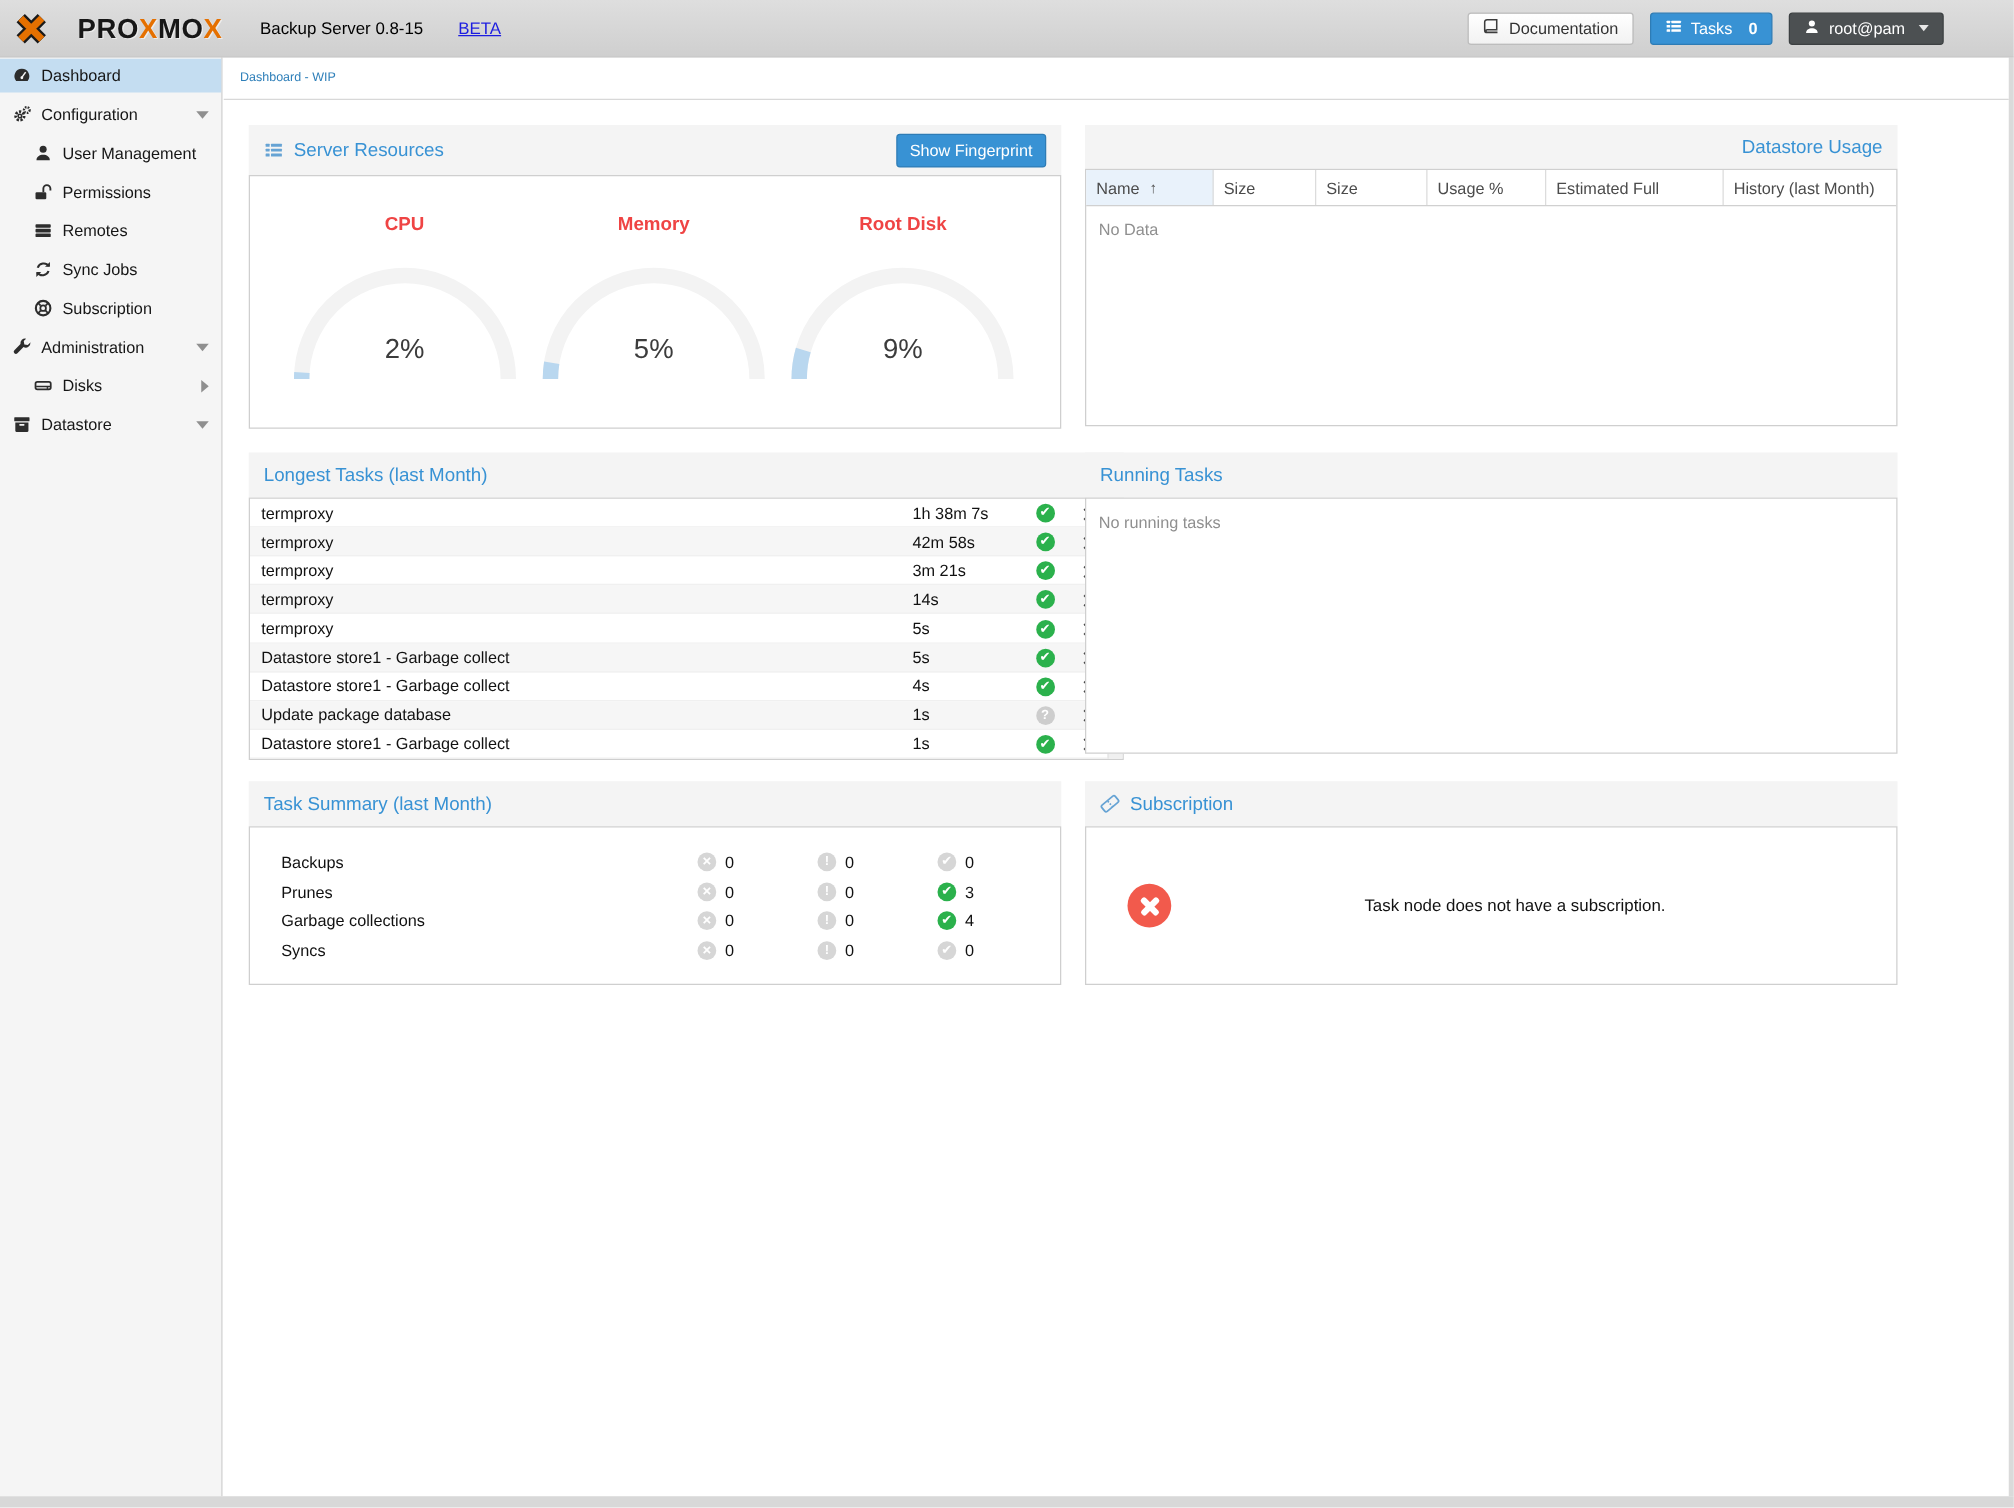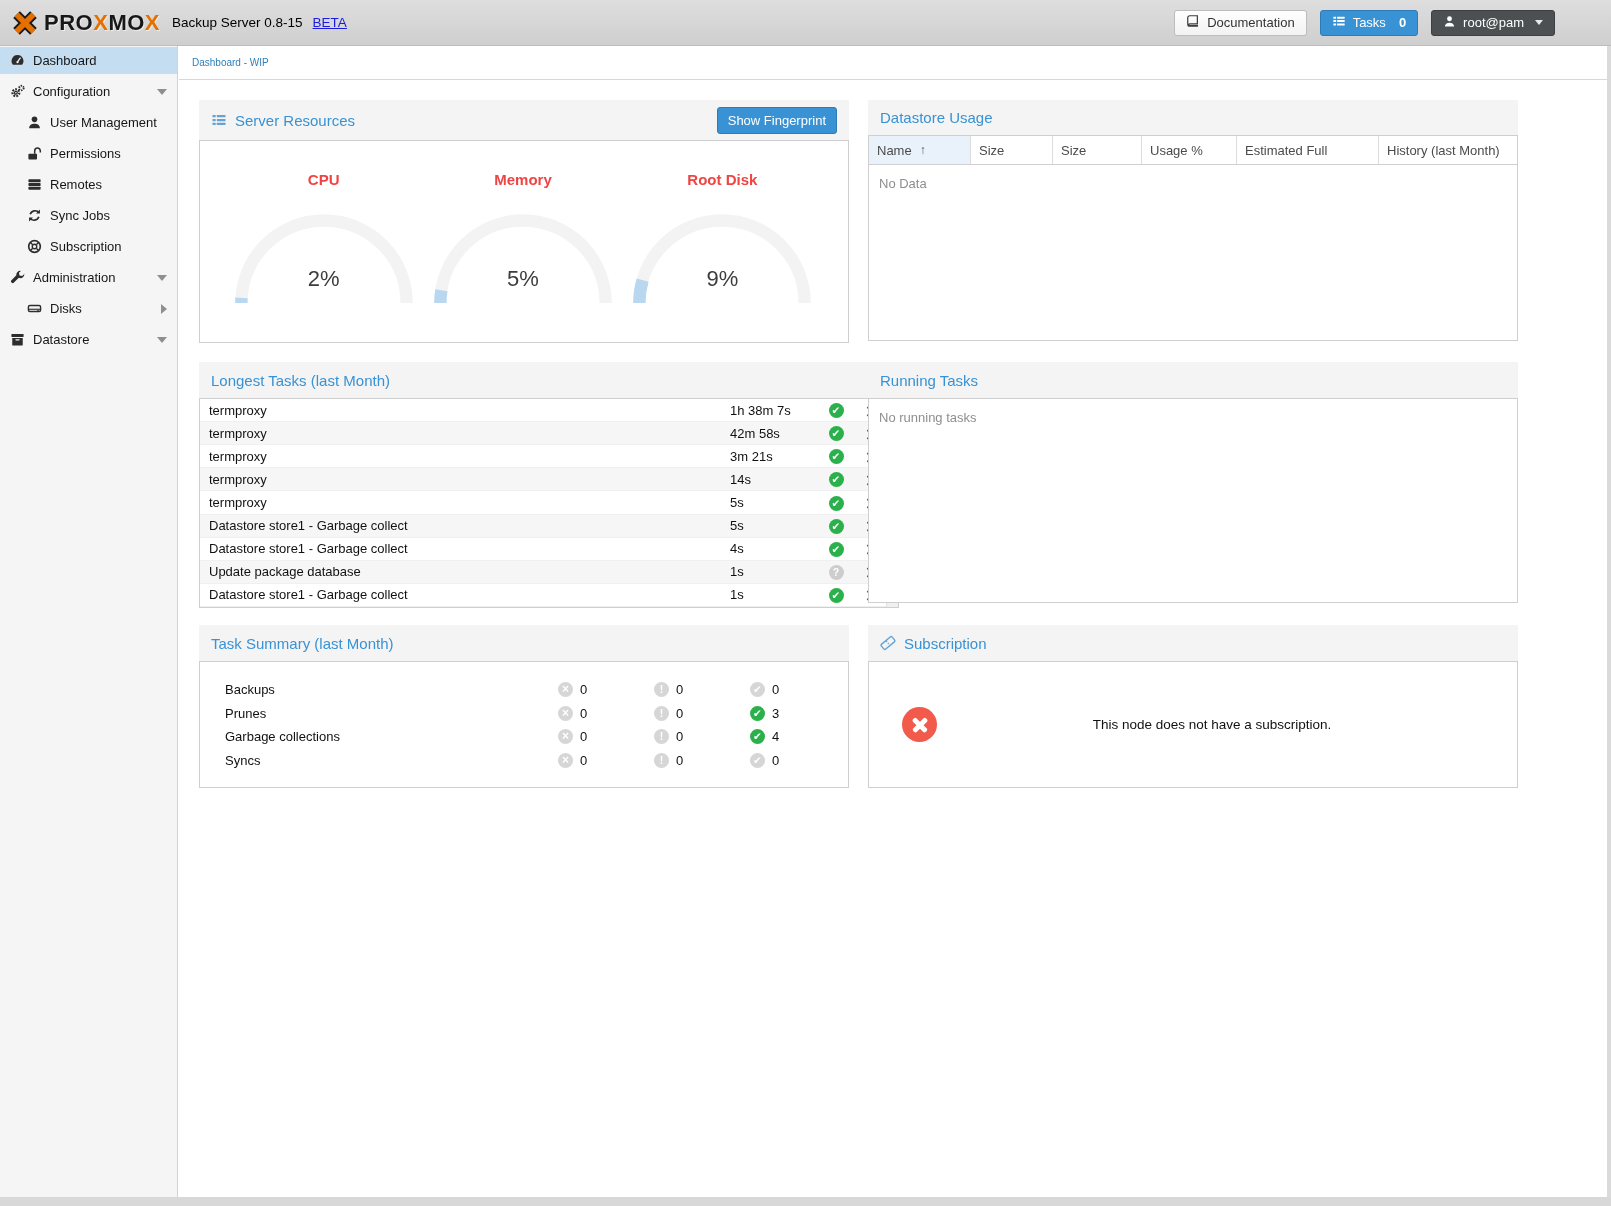--- a/index.html
+++ b/index.html
@@ -3,21 +3,21 @@
 <meta charset="utf-8">
 <style>
   * { margin:0; padding:0; box-sizing:border-box; }
   html,body { width:1611px; height:1206px; overflow:hidden; background:#fff;
     font-family:"Liberation Sans","DejaVu Sans",sans-serif; color:#1a1a1a; }
 
   
   .topbar { position:absolute; left:0; top:0; width:1611px; height:46px;
     background:linear-gradient(#dedede,#cfcfcf); border-bottom:1px solid #bdbdbd;
     display:flex; align-items:center; justify-content:space-between; padding:0 56px 0 10px; z-index:10;}
-  .brand { display:flex; align-items:center; gap:4px; }
+  .brand { display:flex; align-items:center; gap:22px; }
   .brand-word { font-size:22px; font-weight:bold; letter-spacing:.5px; color:#171717;
     text-shadow:1px 1px 0 rgba(255,255,255,.55); }
   .brand-word .ox { color:#e57000; }
   .subtitle { font-size:13.5px; color:#000; margin-left:8px; }
   .beta { font-size:13.5px; color:#1c1ce0; text-decoration:underline; margin-left:6px; cursor:pointer;}
   .topbar-right { display:flex; align-items:center; gap:13px; }
   .tbtn { display:flex; align-items:center; gap:7px; height:26px; padding:0 11px;
     border-radius:3px; font-size:13px; cursor:pointer; border:1px solid transparent; }
   .btn-doc { background:linear-gradient(#ffffff,#f2f2f2); border-color:#bdbdbd; color:#333; }
   .btn-tasks { background:#3892d4; border-color:#2e7cb5; color:#fff; }
@@ -53,21 +53,21 @@
   .panel-header { display:flex; align-items:center; background:#f4f4f4; padding:0 12px; gap:8px; }
   .panel-title { color:#3892d4; font-size:15px; }
   .hicon { width:16px; height:16px; color:#66a3d4; }
   .hicon svg { width:16px; height:16px; display:block; }
   .panel-body { position:absolute; left:0; right:0; bottom:0; background:#fff; border:1px solid #cfcfcf; }
 
   .p-server   { left:20px;  top:54px;  width:650px; height:243px; }
   .p-server .panel-header { height:40px; }
   .p-server .panel-body { top:40px; }
   .p-dsusage  { left:689px; top:54px;  width:650px; height:241px; }
-  .p-dsusage .panel-header { height:35px; }
+  .p-dsusage .panel-header { height:35px;justify-content:flex-end; }
   .p-dsusage .panel-body { top:35px; }
   .p-longest  { left:20px;  top:316px; width:700px; height:246px; }
   .p-running  { left:689px; top:316px; width:650px; height:241px; }
   .p-tasksum  { left:20px;  top:579px; width:650px; height:163px; }
   .p-subscr   { left:689px; top:579px; width:650px; height:163px; }
   .p-longest .panel-header,.p-running .panel-header,.p-tasksum .panel-header,.p-subscr .panel-header{height:36px;}
   .p-longest .panel-body,.p-running .panel-body,.p-tasksum .panel-body,.p-subscr .panel-body{top:36px;}
 
   .btn-fingerprint { margin-left:auto; background:#3892d4; border:1px solid #2e7cb5; color:#fff;
     font-size:13px; padding:5px 10px; border-radius:3px; cursor:pointer; }
@@ -535,20 +535,20 @@
           </svg>
         </span>
       <span class="panel-title">Subscription</span>
     </div>
     <div class="panel-body">
       <div class="sub-body">
         <span class="sub-x">
             <i class="b1"></i>
             <i class="b2"></i>
           </span>
-        <div class="sub-msg">This node does not have a subscription.</div>
+        <div class="sub-msg">Task node does not have a subscription.</div>
       </div>
     </div>
   </div>
 </div>
 
 <div class="right-strip"></div>
 <div class="bottom-strip"></div>
 
 </body></html>

